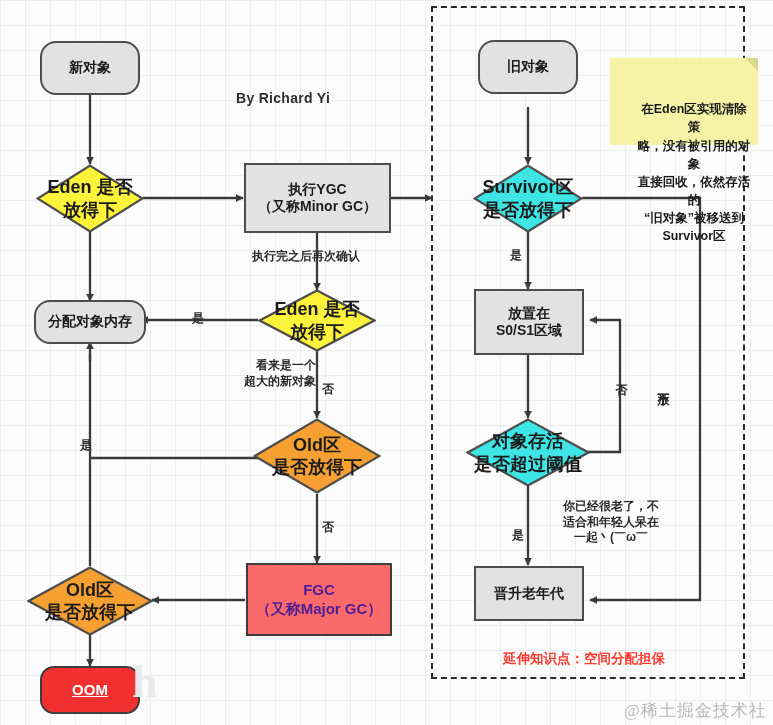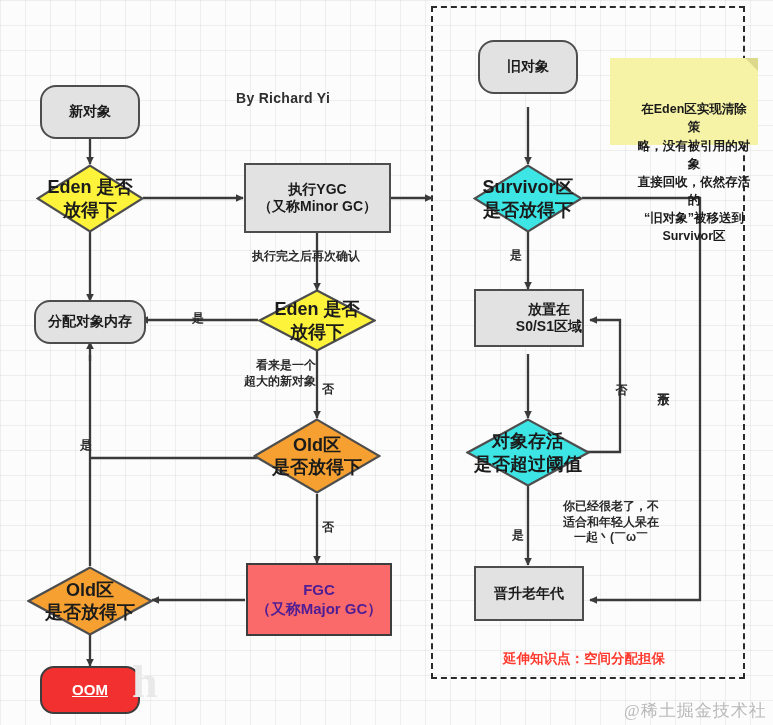--- a/index.html
+++ b/index.html
@@ -177,21 +177,21 @@
       <path d="M582,198 L700,198 L700,600 L590,600" marker-end="url(#ah)"></path>
 
       <path d="M528,354 L528,418" marker-end="url(#ah)"></path>
 
       <path d="M582,452 L620,452 L620,320 L590,320" marker-end="url(#ah)"></path>
 
       <path d="M528,486 L528,565" marker-end="url(#ah)"></path>
     </g>
   </svg>
 
-  <div class="node term" style="left:40px;top:41px;width:100px;height:54px;margin-top:44px;">
+  <div class="node term" style="left:40px;top:41px;width:100px;height:54px;">
     <span>新对象</span>
   </div>
 
   <div class="byline" style="left:236px;top:90px;">By Richard  Yi</div>
 
   <div class="diamond" style="left:36px;top:164px;width:108px;height:69px;">
     <svg class="shape" viewBox="0 0 108 69" preserveAspectRatio="none">
       <polygon points="54,1.6 106.4,34.5 54,67.4 1.6,34.5" fill="#fdf33a" stroke="#4d4d4d" stroke-width="2.2"></polygon>
     </svg>
     <div class="dlabel">Eden 是否
@@ -273,21 +273,21 @@
       <polygon points="55,1.6 108.4,34.5 55,67.4 1.6,34.5" fill="#3ee5e5" stroke="#4d4d4d" stroke-width="2.2"></polygon>
     </svg>
     <div class="dlabel">Survivor区
 是否放得下</div>
   </div>
 
   <div class="elabel" style="left:510px;top:248px;">是</div>
 
   <div class="elabel vert" style="left:655px;top:384px;">放不下</div>
 
-  <div class="node proc" style="left:474px;top:289px;width:110px;height:58px;justify-content:flex-end;">
+  <div class="node proc" style="left:474px;top:289px;width:110px;height:66px;">
     <span>放置在
 S0/S1区域</span>
   </div>
 
   <div class="elabel vert" style="left:613px;top:375px;">否</div>
 
   <div class="diamond" style="left:466px;top:418px;width:124px;height:69px;">
     <svg class="shape" viewBox="0 0 124 69" preserveAspectRatio="none">
       <polygon points="62,1.6 122.4,34.5 62,67.4 1.6,34.5" fill="#3ee5e5" stroke="#4d4d4d" stroke-width="2.2"></polygon>
     </svg>

